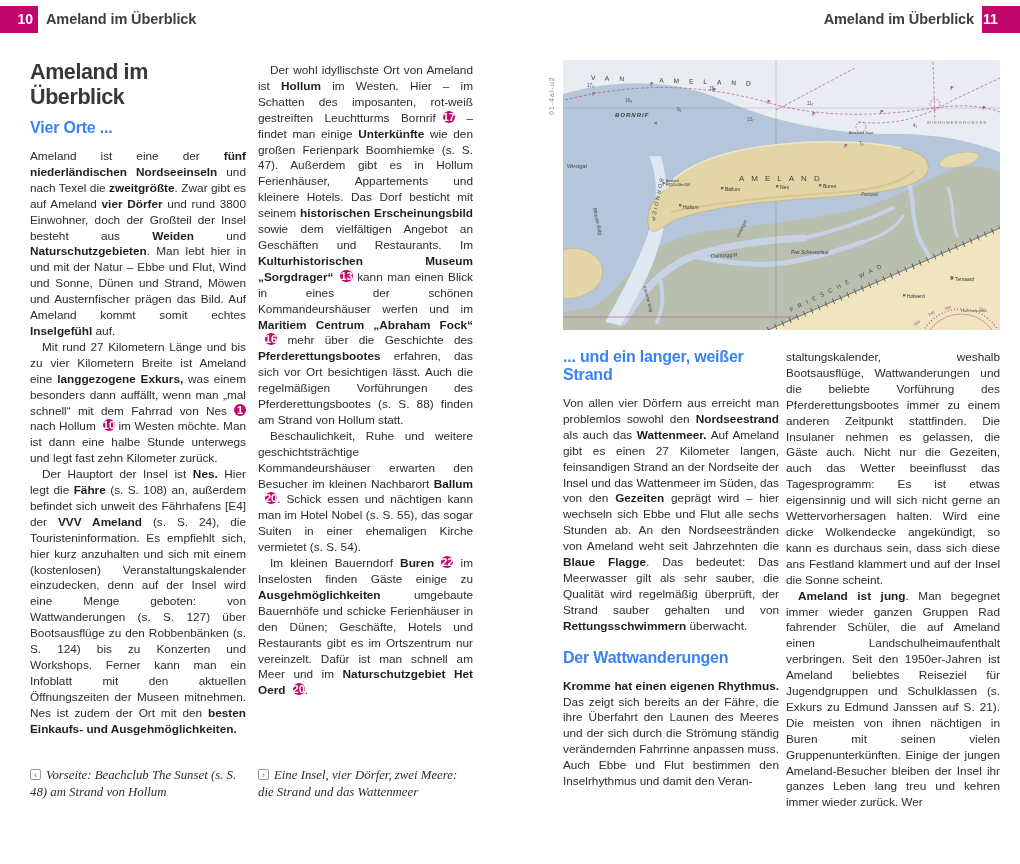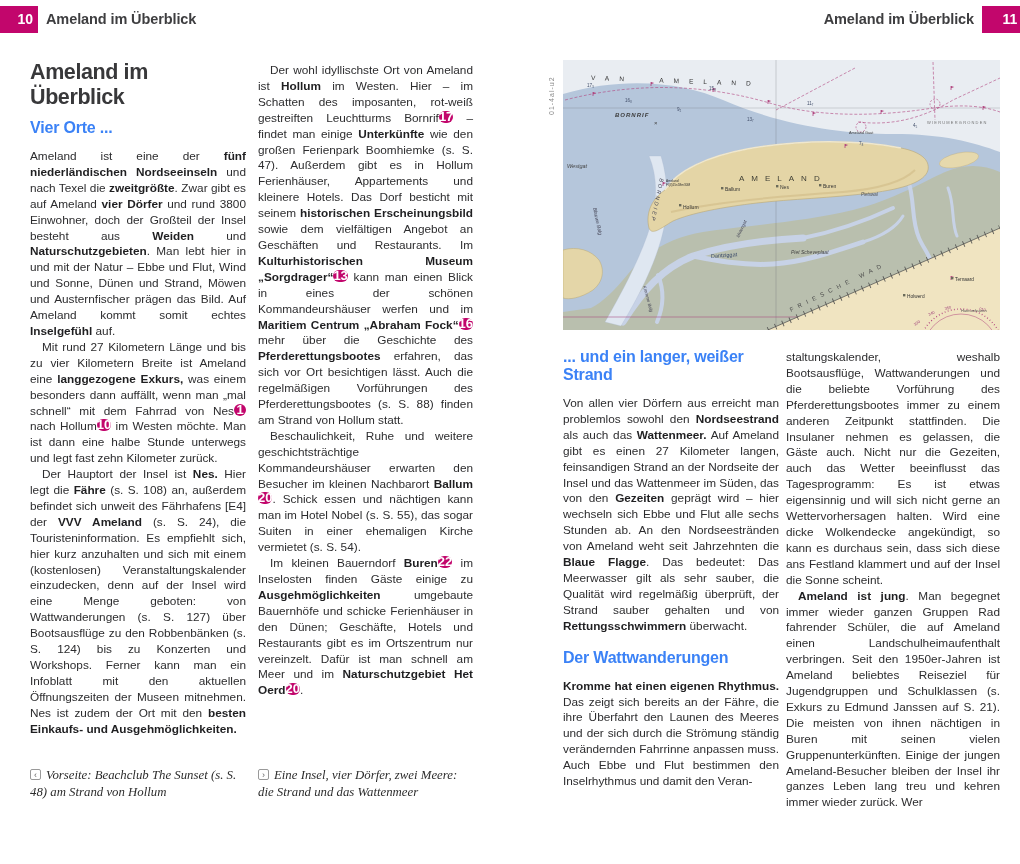--- a/index.html
+++ b/index.html
@@ -4,37 +4,37 @@
 <style>
   *{box-sizing:border-box}
   html,body{margin:0;padding:0}
   body{width:1020px;height:864px;position:relative;background:#fff;
        font-family:"Liberation Sans",sans-serif;color:#2f2f31;overflow:hidden}
 
   
   .num{position:absolute;top:6px;width:38px;height:27px;background:#c2066c;color:#fff;
        font-weight:700;font-size:14px;line-height:27px}
   .num-left{left:0;text-align:right;padding-right:5px}
-  .num-right{right:0;text-align:center;padding-left:18px}
+  .num-right{right:0;text-align:left;padding-left:1px}
   .runhead{position:absolute;top:6px;height:27px;line-height:27px;font-weight:700;
            font-size:14.5px;color:#3e3e40;letter-spacing:-0.1px}
   .rh-left{left:46px}
   .rh-right{right:46px}
 
   .col{position:absolute;width:216px}
   h1{font-size:21.5px;margin:0 0 9px;color:#38383a;letter-spacing:-0.4px;font-weight:700}
   .h2{font-size:16px;font-weight:700;color:#3b82f6;margin:0 0 12px;letter-spacing:-0.2px}
   .p{font-size:11.8px;line-height:15.9px;text-align:justify;margin:0;color:#2c2c2e}
   .p.indent{text-indent:12px}
   .p b{color:#1f1f21}
   .blocks .h2:not(:first-child){margin-top:14px}
 
   .badge{display:inline-block;min-width:12px;height:12px;border-radius:6px;background:#c2066c;
-         color:#fff;font-size:13px;font-weight:700;line-height:12px;text-align:center;
-         vertical-align:1px;margin-left:0;text-indent:0}
+         color:#fff;font-size:11px;font-weight:700;line-height:12px;text-align:center;
+         vertical-align:1px;margin-left:7px;text-indent:0}
 
   .caption{position:absolute;width:218px;font-family:"Liberation Serif",serif;font-style:italic;
            font-size:12.8px;line-height:16.5px;color:#2c2c2c}
   .cap-icon{display:inline-block;width:11px;height:11px;border:1px solid #999;border-radius:2px;
             font-family:"Liberation Sans",sans-serif;font-style:normal;font-size:9px;line-height:10px;
             text-align:center;color:#666;margin-right:5px;vertical-align:1px}
 
   .map{position:absolute;left:563px;top:60px;width:437px;height:270px;display:block}
   .credit{position:absolute;left:548px;top:115px;transform:rotate(-90deg);transform-origin:0 0;
           font-size:7px;color:#8a8a8a;letter-spacing:1px;white-space:nowrap}

